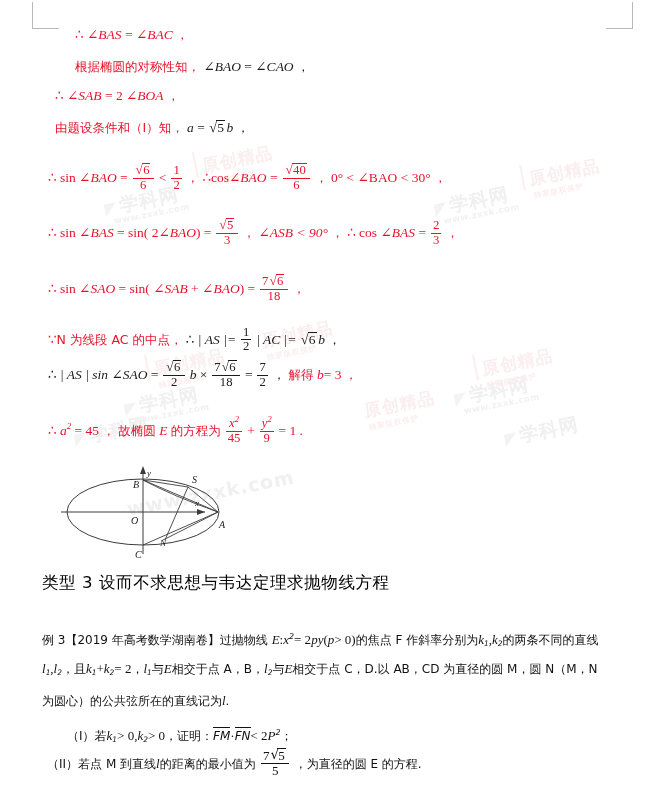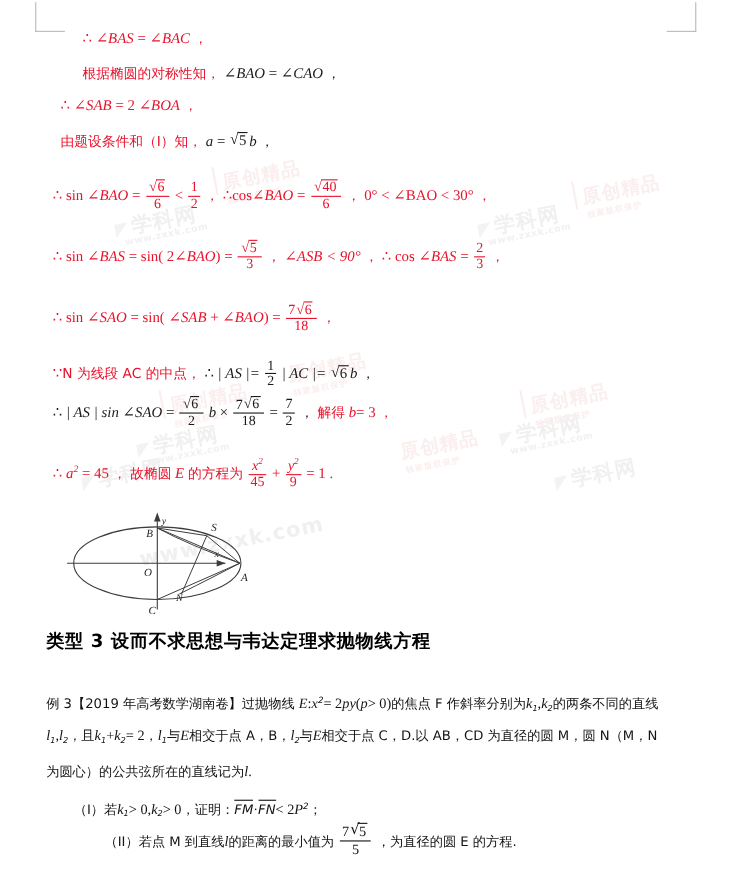--- a/index.html
+++ b/index.html
@@ -173,21 +173,21 @@
     height: 105px;
   }
   .figure svg { display: block; }
 
   
   .heading {
     position: absolute;
     left: 42px;
     top: 572px;
     font-family: "DejaVu Sans", sans-serif;
-    font-weight: bold;
+    font-weight: normal;
     font-size: 16.5px;
     letter-spacing: 0.6px;
     color: #000;
     white-space: nowrap;
   }
 
   
   .prob {
     position: absolute;
     white-space: nowrap;
@@ -414,17 +414,17 @@
 </div>
 
 <div class="prob" style="left:42px; top:693px;">
   <span>为圆心）的公共弦所在的直线记为</span><span class="mi">l</span><span class="mn">.</span>
 </div>
 
 <div class="prob" style="left:47px; top:727px;margin-left:20px;">
   <span>（I）若</span><span class="mi">k</span><sub class="ix">1</sub><span class="mn">&gt; 0,</span><span class="mi">k</span><sub class="ix">2</sub><span class="mn">&gt; 0</span><span>，证明：</span><span class="vec">FM</span><span class="mn">·</span><span class="vec">FN</span><span class="mn">&lt; 2</span><span class="mi">P</span><sup class="ex">2</sup><span>；</span>
 </div>
 
-<div class="prob" style="left:47px; top:748px;margin-left:48px;">
+<div class="prob" style="left:47px; top:748px;">
   <span>（II）若点 M 到直线</span><span class="mi">l</span><span>的距离的最小值为</span>
   <span class="frac" style="font-size:13px;"><span class="num"><span class="mn">7</span><span class="sqrt"><span class="rad">√</span><span class="rdc mn">5</span></span></span><span class="den mn">5</span></span>
   <span>，为直径的圆 E 的方程.</span>
 </div>
 
 </body></html>

